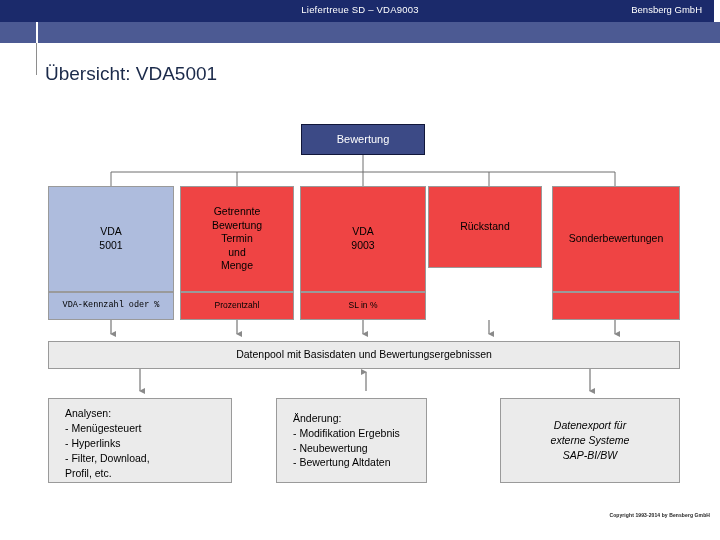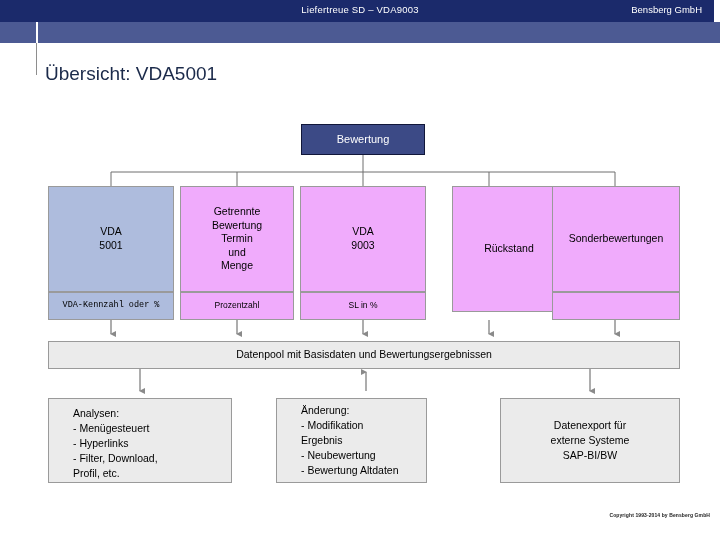--- a/index.html
+++ b/index.html
@@ -92,21 +92,21 @@
     background: #3c4a86;
     border: 1px solid #11173a;
     color: #ffffff;
     font-size: 11px;
   }
 
   
   .cell {
     position: absolute;
     box-sizing: border-box;
-    background: #f0abfc;
+    background: #ef4444;
     border: 1px solid #9a9a9a;
     display: flex;
     align-items: center;
     justify-content: center;
     text-align: center;
     font-size: 10.5px;
     color: #000000;
     line-height: 1.3;
     padding: 2px;
   }
@@ -128,26 +128,26 @@
 
   
   .bottom-box {
     position: absolute;
     box-sizing: border-box;
     background: #ebebeb;
     border: 1px solid #9a9a9a;
     font-size: 10.5px;
     color: #000000;
     line-height: 1.42;
-    padding: 7px 24px;
+    padding: 7px 16px;
     white-space: pre-line;
   }
   #node-analysen { left: 48px; top: 398px; width: 184px; height: 85px; text-align: left; }
   #node-aenderung { left: 276px; top: 398px; width: 151px; height: 85px; text-align: left; display: flex; align-items: center; }
-  #node-export { left: 500px; top: 398px; width: 180px; height: 85px; text-align: center; display: flex; align-items: center; justify-content: center; }
+  #node-export { left: 500px; top: 398px; width: 180px; height: 85px; text-align: center; display: flex; align-items: center; justify-content: center; font-style: italic; }
 
   
   #connectors {
     position: absolute;
     left: 0; top: 0;
     width: 720px; height: 540px;
     pointer-events: none;
   }
 
   
@@ -218,21 +218,21 @@
 Bewertung
 Termin
 und
 Menge</div>
   <div class="cell sub" style="left:180px; top:292px; width:114px; height:28px;">Prozentzahl</div>
 
   <div class="cell" style="left: 300px; top: 186px; width: 126px; height: 106px; white-space: pre-line;">VDA
 9003</div>
   <div class="cell sub" style="left:300px; top:292px; width:126px; height:28px;">SL in %</div>
 
-  <div class="cell" style="left:452px; top:186px; width:114px; height:126px;">Rückstand</div>
+  <div class="cell" style="left:428px; top:186px; width:114px; height:82px;">Rückstand</div>
 
   <div class="cell" style="left:552px; top:186px; width:128px; height:106px;text-align:right;">Sonderbewertungen</div>
   <div class="cell sub" style="left:552px; top:292px; width:128px; height:28px;"></div>
 
   <div class="cell" id="node-datenpool">Datenpool mit Basisdaten und Bewertungsergebnissen</div>
 
   <div class="bottom-box" id="node-analysen">Analysen:
 - Menügesteuert
 - Hyperlinks
 - Filter, Download,

